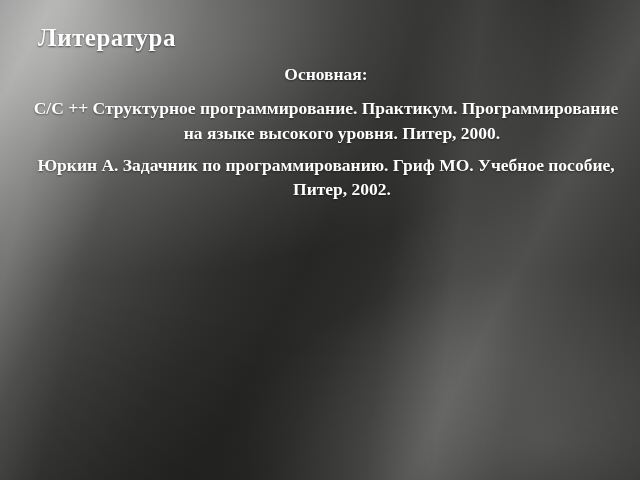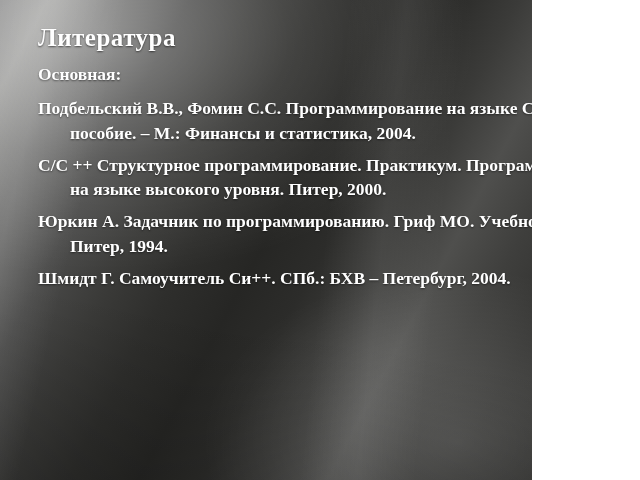--- a/index.html
+++ b/index.html
@@ -7,21 +7,21 @@
     padding: 0;
   }
   body {
     width: 640px;
     height: 480px;
     overflow: hidden;
     font-family: "Liberation Serif", serif;
   }
   .slide {
     position: relative;
-    width: 532px;
+    width: 640px;
     height: 480px;
     box-sizing: border-box;
     background:
       radial-gradient(ellipse 130% 90% at 18% 8%, rgba(255,255,255,0.30) 0%, rgba(255,255,255,0.10) 28%, rgba(255,255,255,0.0) 55%),
       radial-gradient(ellipse 80% 60% at 86% 92%, rgba(255,255,255,0.16) 0%, rgba(255,255,255,0.0) 60%),
       linear-gradient(118deg,
         #8d8d8d 0%,
         #9b9b99 6%,
         #6f6f6e 14%,
         #4a4a49 24%,
@@ -51,23 +51,24 @@
     top: 24px;
     font-family: "Liberation Serif", serif;
     font-weight: bold;
     font-size: 25px;
     color: #ffffff;
     letter-spacing: 0.5px;
     text-shadow: 0 1px 2px rgba(0,0,0,0.55);
   }
   .content {
     position: absolute;
-    left: 38px;
+    left: 30px;
     top: 62px;
     width: 592px;
+    text-align: center;
   }
   .para {
     color: #ffffff;
     font-family: "Liberation Serif", serif;
     font-weight: bold;
     font-size: 17.5px;
     line-height: 1.42;
     margin: 0 0 7px 0;
     padding-left: 0;
     text-indent: 0;
@@ -84,18 +85,16 @@
 </head>
 <body>
 
 <div class="slide">
   <div class="sheen"></div>
 
   <div class="title">Литература</div>
 
   <div class="content">
     <p class="para heading">Основная:</p>
-    <p class="para hang">Подбельский В.В., Фомин С.С. Программирование на языке Си: Учеб. пособие. – М.: Финансы и статистика, 2004.</p>
     <p class="para hang">C/C ++ Структурное программирование. Практикум. Программирование на языке высокого уровня. Питер, 2000.</p>
-    <p class="para hang">Юркин А. Задачник по программированию. Гриф МО. Учебное пособие, Питер, 1994.</p>
-    <p class="para hang">Шмидт Г. Самоучитель Си++. СПб.: БХВ – Петербург, 2004.</p>
+    <p class="para hang">Юркин А. Задачник по программированию. Гриф МО. Учебное пособие, Питер, 2002.</p>
   </div>
 </div>
 
 </body></html>

